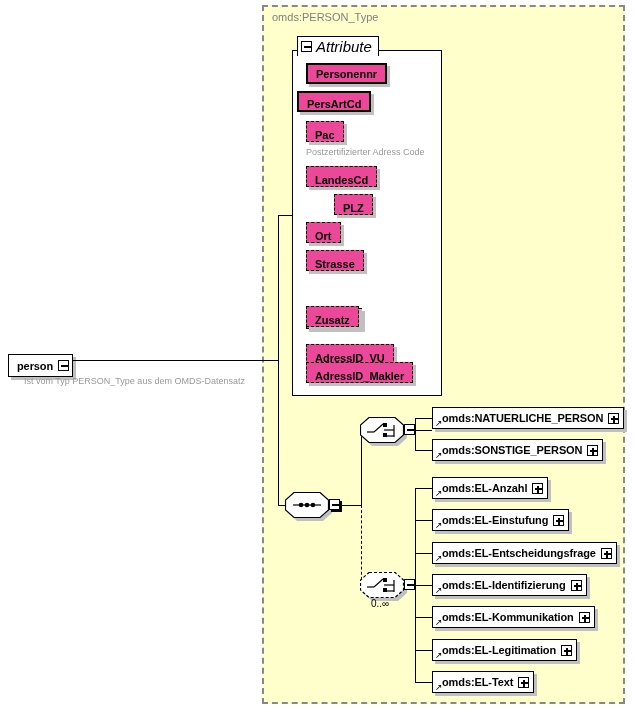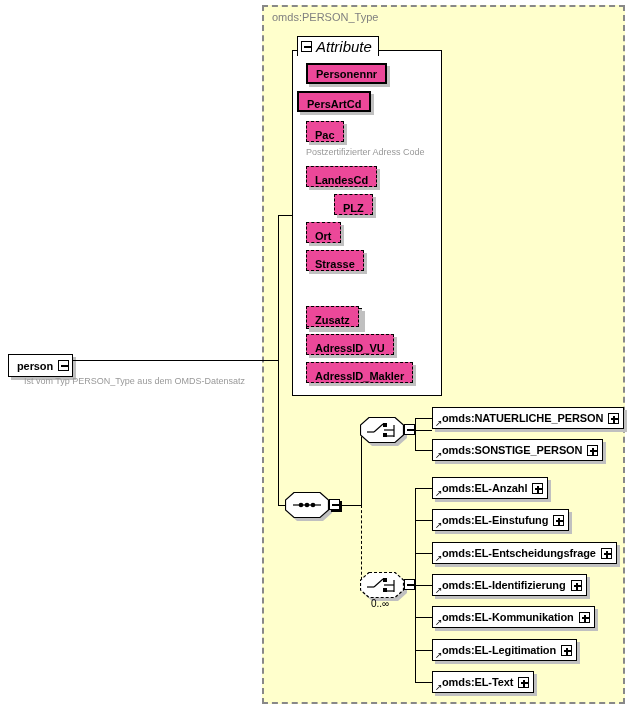--- a/index.html
+++ b/index.html
@@ -150,21 +150,21 @@
   </div>
   <div class="chip opt" style="left:306px;top:250px;">
     <span>Strasse</span>
   </div>
   <div class="chip opt" style="left:306px;top:264px;margin-top:44px;">
     <span>Hausnr</span>
   </div>
   <div class="chip opt" style="left:306px;top:306px;">
     <span>Zusatz</span>
   </div>
-  <div class="chip opt" style="left:306px;top:334px;">
+  <div class="chip opt" style="left:306px;top:344px;">
     <span>AdressID_VU</span>
   </div>
   <div class="chip opt" style="left:306px;top:362px;">
     <span>AdressID_Makler</span>
   </div>
 
   <div class="conn" style="left:285px;top:492px;">
     <div class="shadow"></div>
     <div class="oct"></div>
     <svg width="60" height="30" viewBox="0 0 60 30">

